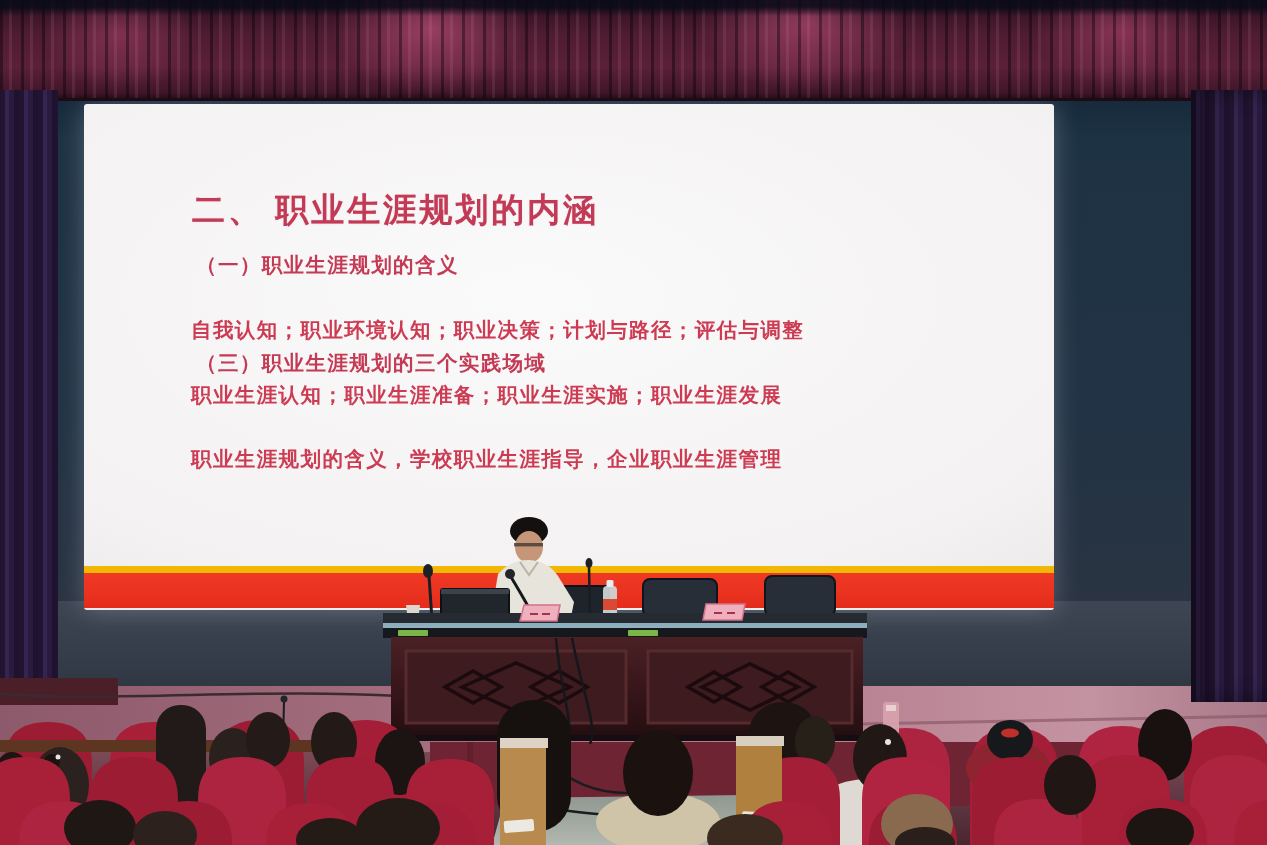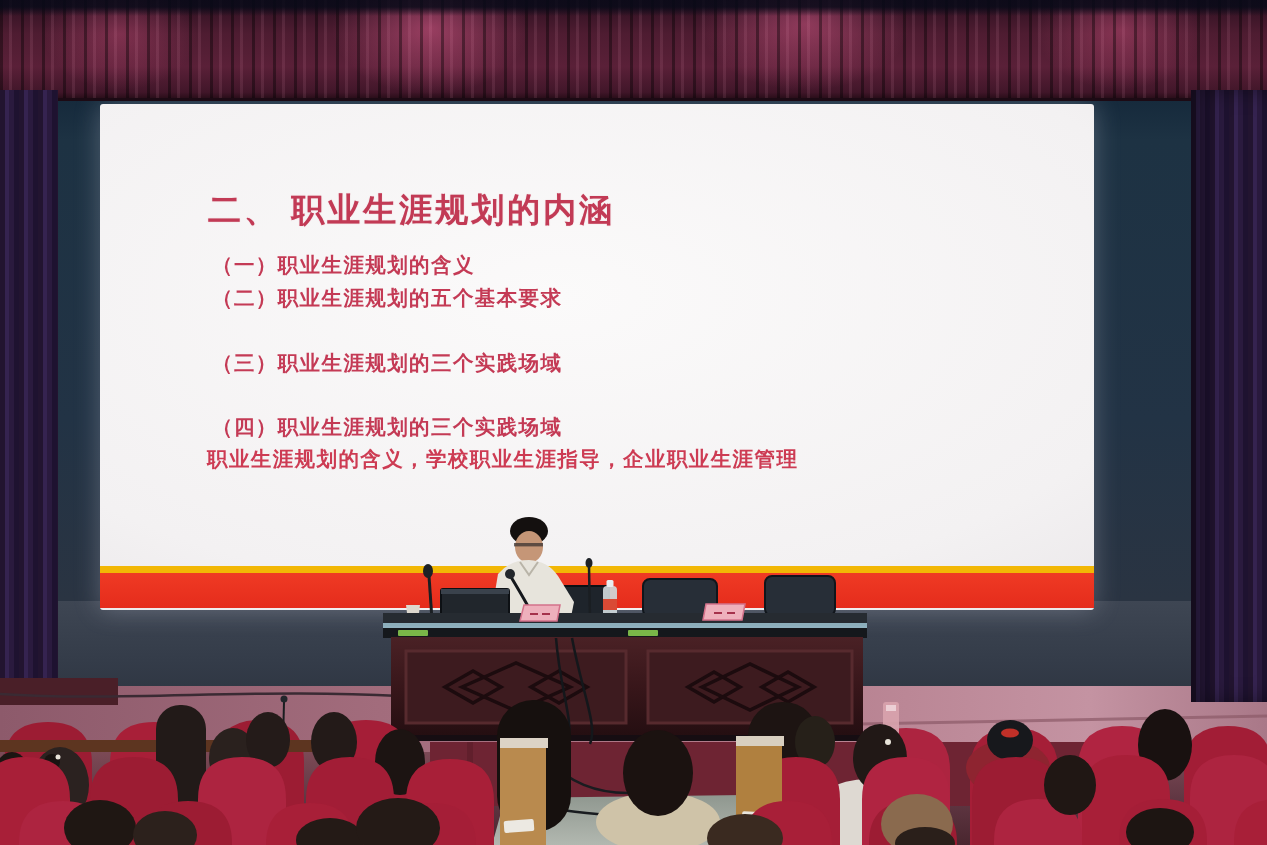--- a/index.html
+++ b/index.html
@@ -26,26 +26,25 @@
     position:absolute;top:90px;
     background:
       repeating-linear-gradient(90deg,#221430 0 5px,#352350 5px 9px,#2a1a3e 9px 14px,#1e1230 14px 19px),
       linear-gradient(180deg,#2c1c40 0,#241634 80%,#180e24 100%);
   }
   .side-curtain.left{left:0;width:58px;height:600px;}
   .side-curtain.right{right:0;width:76px;height:612px;
     box-shadow:inset 14px 0 22px rgba(0,0,0,.45);}
   
   .screen{
-    position:absolute;left:100px;top:104px;width:970px;height:506px;
+    position:absolute;left:84px;top:104px;width:970px;height:506px;
     background:
       radial-gradient(900px 430px at 46% 38%,#fbfafa 0,#f3f1f2 70%,#e9e6e8 100%);
     border-radius:3px;
     box-shadow:0 0 26px rgba(240,240,255,.25);
-    padding-left:24px;
   }
   .slide-title{
     position:absolute;left:108px;top:84px;margin:0;
     font-family:"Liberation Serif","DejaVu Serif",serif;
     font-size:33px;font-weight:bold;letter-spacing:3px;color:#c23a55;
     text-shadow:0 0 1px rgba(194,58,85,.4);
   }
   .slide-line{
     position:absolute;margin:0;font-weight:bold;font-size:20.5px;
     letter-spacing:1.4px;color:#c43a55;white-space:nowrap;
@@ -71,23 +70,23 @@
 
 <div id="photo">
 
   <div class="back-wall"></div>
   <div class="stage-carpet"></div>
   <div class="audience-bg"></div>
 
   <div class="screen">
     <h1 class="slide-title">二、 职业生涯规划的内涵</h1>
     <p class="slide-line indent l1">（一）职业生涯规划的含义</p>
-    <p class="slide-line indent l2">（二）职业生涯规划的五个基本要求</p>
+    <p class="slide-line flush  l3">自我认知；职业环境认知；职业决策；计划与路径；评估与调整</p>
     <p class="slide-line indent l4">（三）职业生涯规划的三个实践场域</p>
-    <p class="slide-line indent l6">（四）职业生涯规划的三个实践场域</p>
+    <p class="slide-line flush  l5">职业生涯认知；职业生涯准备；职业生涯实施；职业生涯发展</p>
     <p class="slide-line flush  l7">职业生涯规划的含义，学校职业生涯指导，企业职业生涯管理</p>
     <div class="stripe-yellow"></div>
     <div class="band-red"></div>
   </div>
 
   <div class="curtain-top"></div>
   <div class="side-curtain left"></div>
   <div class="side-curtain right"></div>
 
   <svg class="fg" viewBox="0 0 1267 845">

